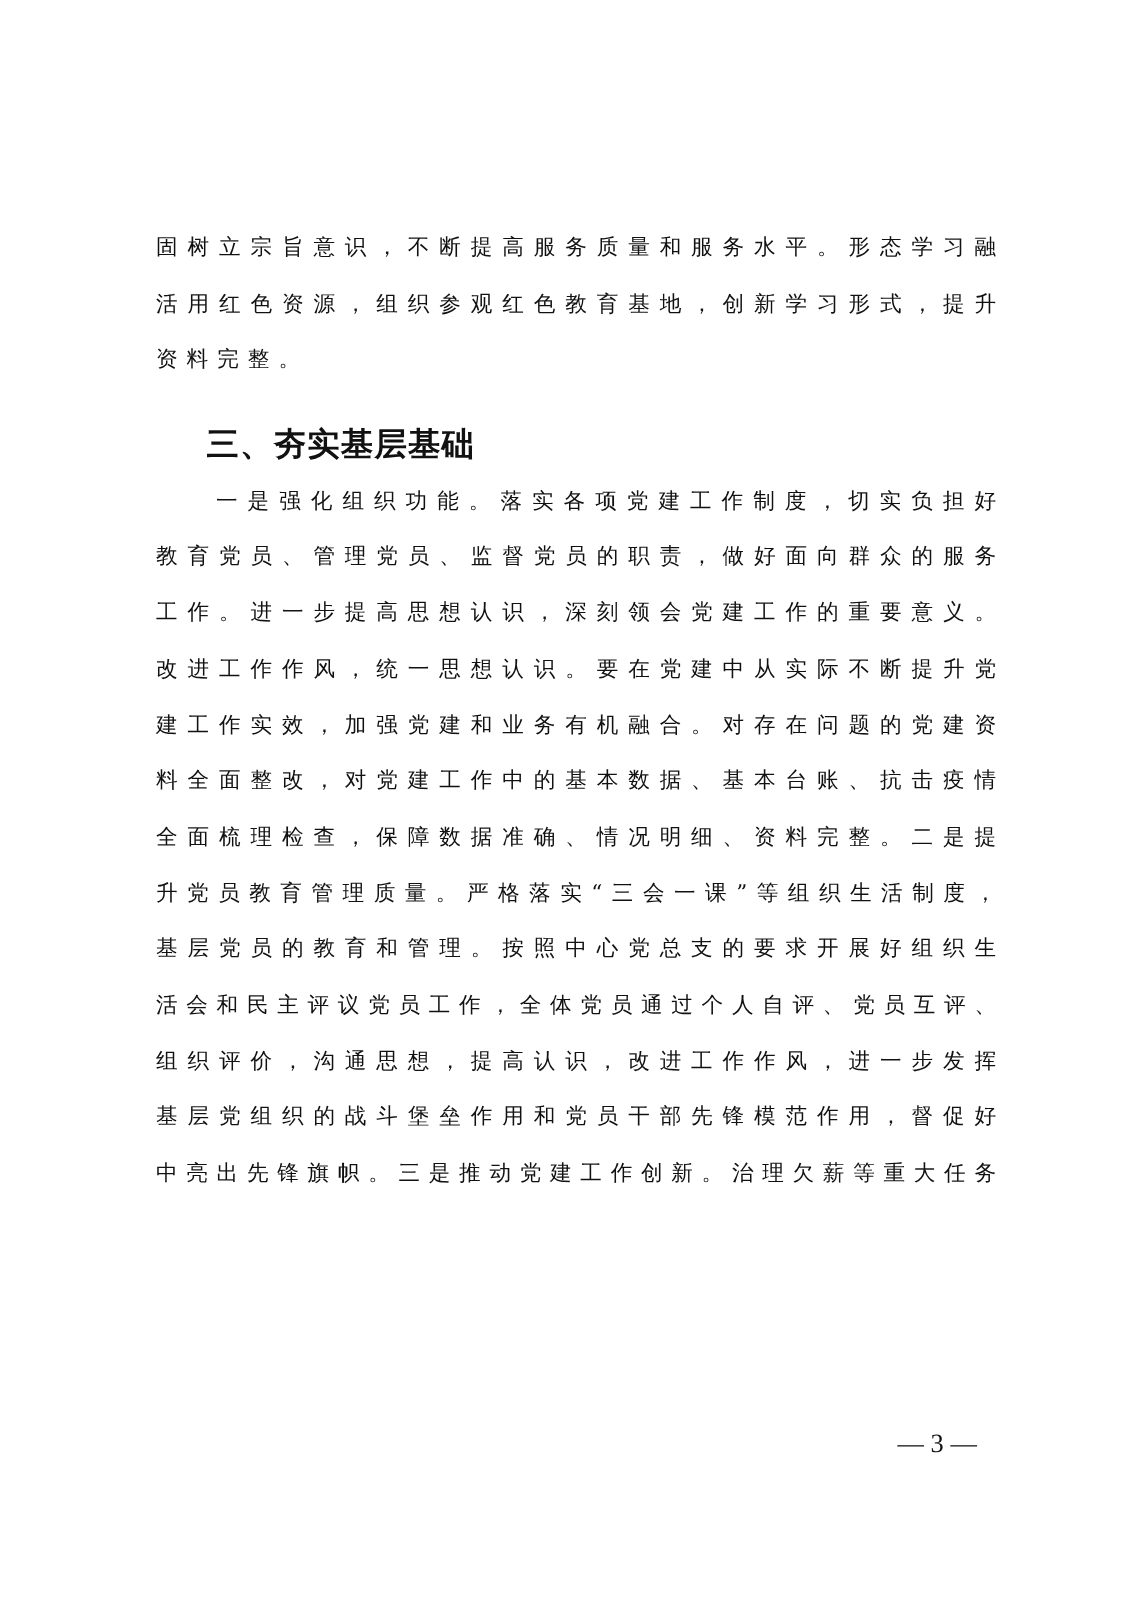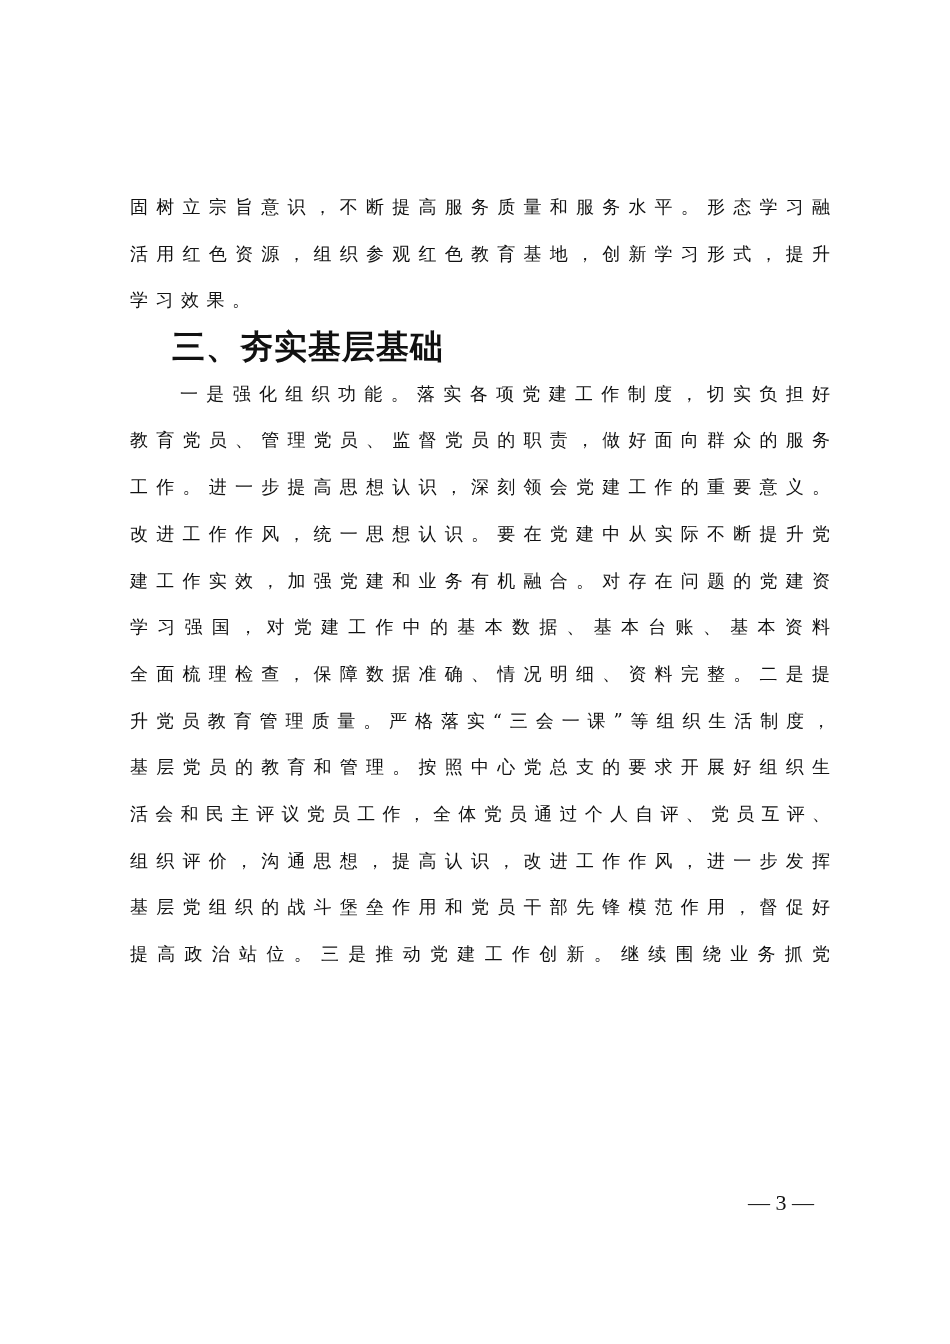--- a/index.html
+++ b/index.html
@@ -30,25 +30,26 @@
     text-align-last: justify;
     letter-spacing: 0;
   }
   .line.last {
     text-align-last: left;
     letter-spacing: 7.5px;
   }
   .heading {
     height: 46.7px;
     line-height: 46.7px;
-    font-size: 33px;
+    font-size: 27px;
     font-weight: bold;
     font-family: "DejaVu Sans", "Liberation Sans", sans-serif;
     padding-left: 42px;
     letter-spacing: 1px;
+    margin-top: 24px;
   }
   .indent {
     padding-left: 50px;
   }
   .page-number {
     position: absolute;
     left: 748px;
     top: 1190px;
     font-size: 22px;
     font-family: "Liberation Serif", "DejaVu Serif", serif;
@@ -56,35 +57,35 @@
     white-space: nowrap;
   }
 </style>
 </head>
 <body>
 
 <div class="page">
   <div>
     <div class="line">固树立宗旨意识，不断提高服务质量和服务水平。形态学习融</div>
     <div class="line">活用红色资源，组织参观红色教育基地，创新学习形式，提升</div>
-    <div class="line last">学习效果。</div>
+    <div class="line last">资料完整。</div>
   </div>
 
   <div class="heading">三、夯实基层基础</div>
 
   <div>
     <div class="line indent">一是强化组织功能。落实各项党建工作制度，切实负担好</div>
     <div class="line">教育党员、管理党员、监督党员的职责，做好面向群众的服务</div>
     <div class="line">工作。进一步提高思想认识，深刻领会党建工作的重要意义。</div>
     <div class="line">改进工作作风，统一思想认识。要在党建中从实际不断提升党</div>
     <div class="line">建工作实效，加强党建和业务有机融合。对存在问题的党建资</div>
-    <div class="line">学习强国，对党建工作中的基本数据、基本台账、基本资料</div>
+    <div class="line">料全面整改，对党建工作中的基本数据、基本台账、抗击疫情</div>
     <div class="line">全面梳理检查，保障数据准确、情况明细、资料完整。二是提</div>
     <div class="line">升党员教育管理质量。严格落实“三会一课”等组织生活制度，</div>
     <div class="line">基层党员的教育和管理。按照中心党总支的要求开展好组织生</div>
     <div class="line">活会和民主评议党员工作，全体党员通过个人自评、党员互评、</div>
     <div class="line">组织评价，沟通思想，提高认识，改进工作作风，进一步发挥</div>
     <div class="line">基层党组织的战斗堡垒作用和党员干部先锋模范作用，督促好</div>
-    <div class="line">提高政治站位。三是推动党建工作创新。继续围绕业务抓党</div>
+    <div class="line">中亮出先锋旗帜。三是推动党建工作创新。治理欠薪等重大任务</div>
   </div>
 </div>
 
 <div class="page-number">— 3 —</div>
 
 </body></html>

